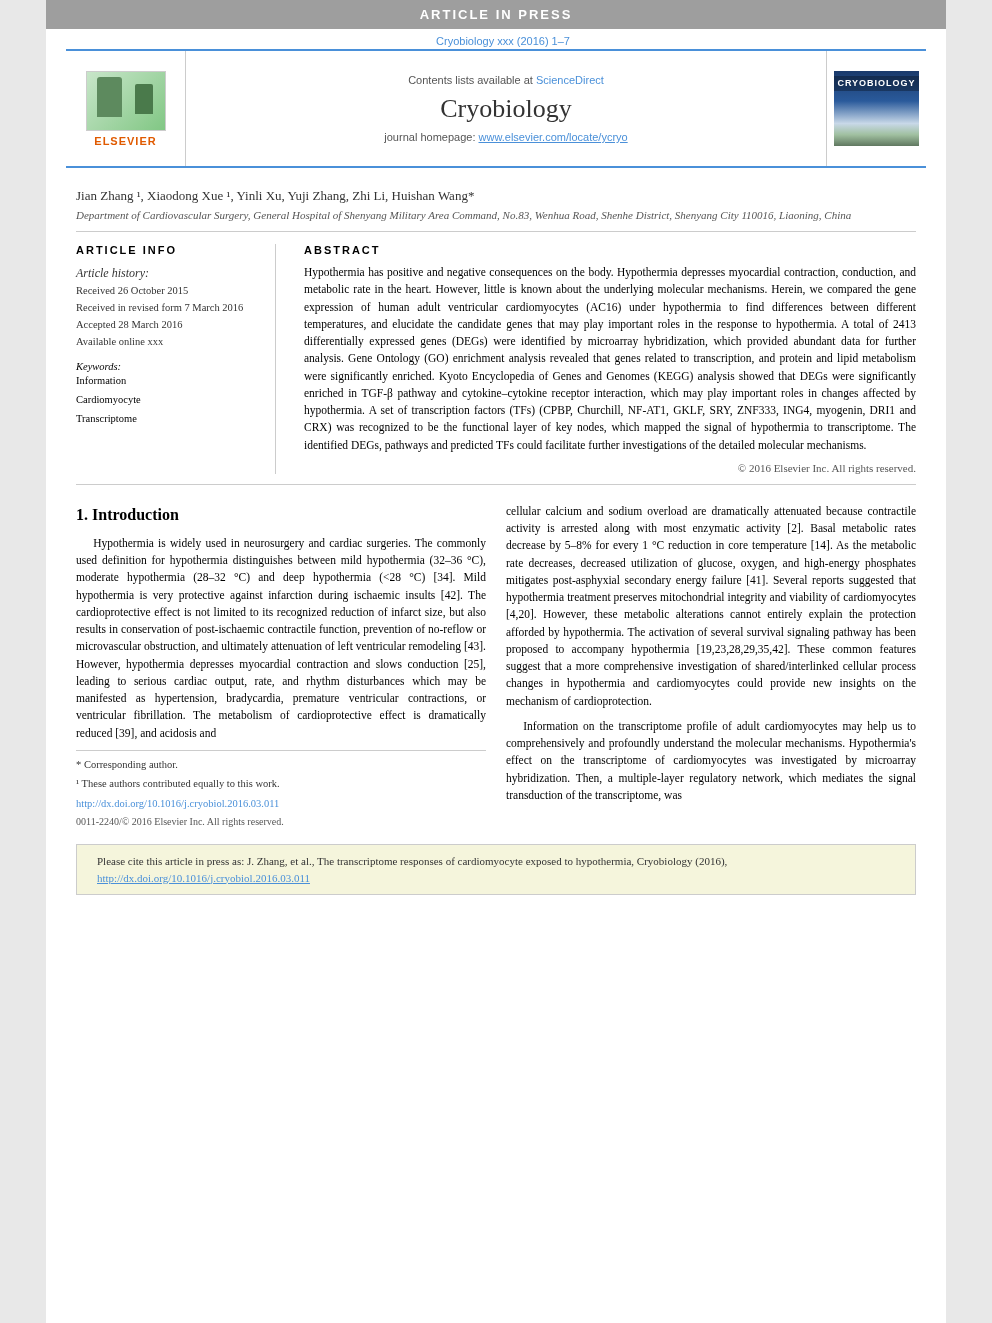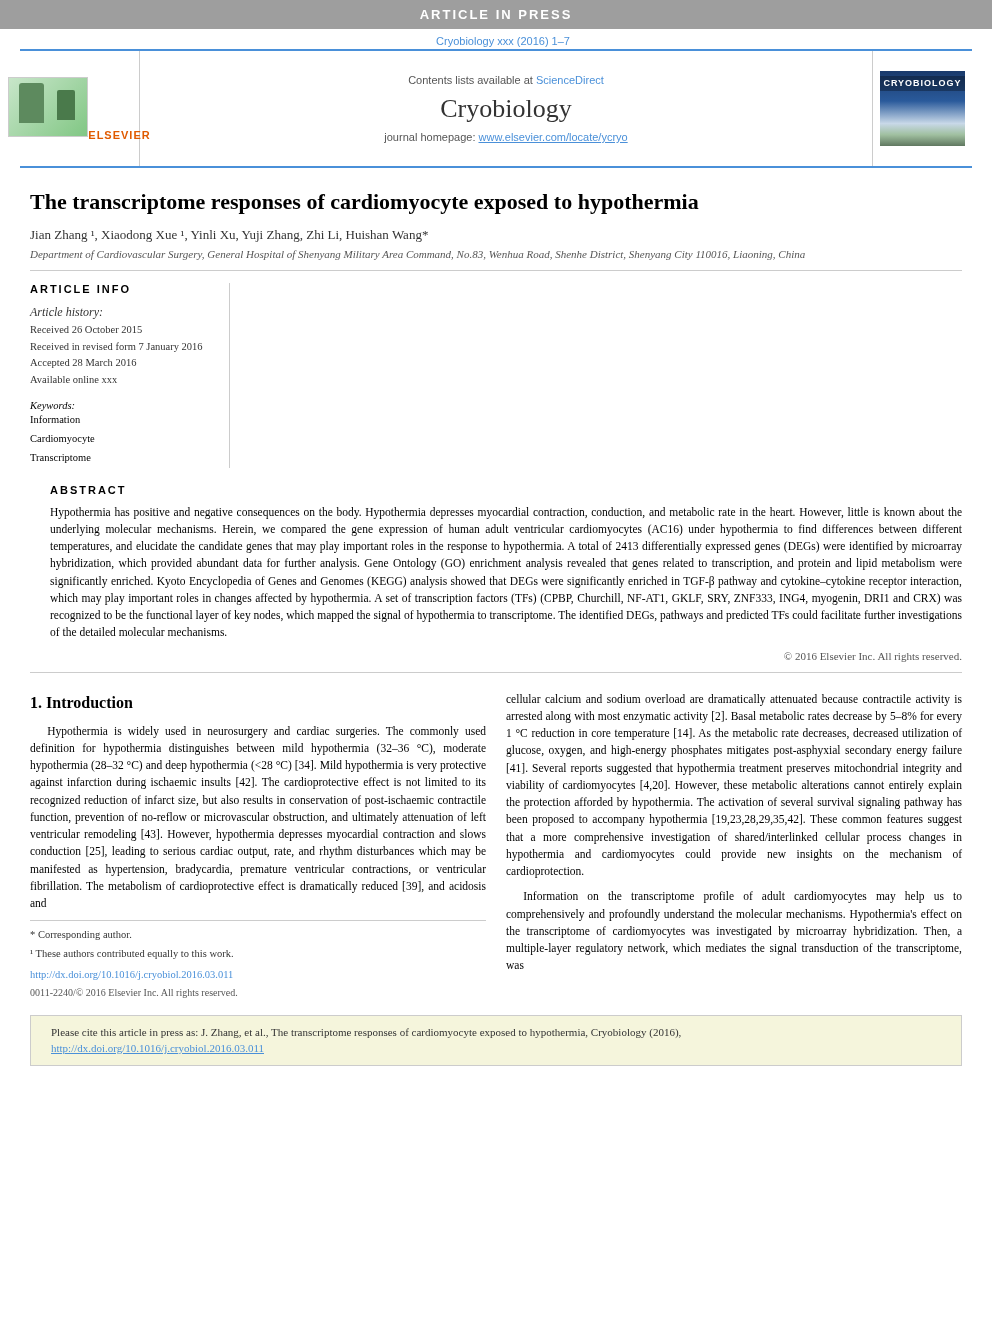--- a/index.html
+++ b/index.html
@@ -5,21 +5,21 @@
     * { margin: 0; padding: 0; box-sizing: border-box; }
     body {
       font-family: "Times New Roman", Times, serif;
       font-size: 13px;
       background: #e8e8e8;
       display: flex;
       justify-content: center;
       padding: 0;
     }
     .page {
-      width: 992px;
+      width: 900px;
       min-height: 1323px;
       background: #fff;
       position: relative;
       display: flex;
       flex-direction: column;
     }
     
     .article-in-press-banner {
       background: #9e9e9e;
       text-align: center;
@@ -50,22 +50,22 @@
       width: 120px;
       min-width: 120px;
       display: flex;
       align-items: center;
       justify-content: center;
       border-right: 1px solid #ccc;
       padding: 8px;
     }
     .elsevier-logo {
       display: flex;
-      flex-direction: row;
-      align-items: flex-end;
+      flex-direction: column;
+      align-items: center;
     }
     .elsevier-logo .logo-img {
       width: 80px;
       height: 60px;
       background: linear-gradient(135deg, #c8e6c9 0%, #a5d6a7 50%, #81c784 100%);
       border: 1px solid #ccc;
       display: flex;
       align-items: flex-end;
       justify-content: center;
       margin-bottom: 4px;
@@ -184,25 +184,24 @@
     }
     .affiliation {
       font-size: 11px;
       font-style: italic;
       color: #555;
       margin-top: 4px;
     }
     
     .article-body {
       display: flex;
-      gap: 16px;
+      gap: 8px;
       margin-top: 12px;
       border-bottom: 1px solid #ccc;
       padding-bottom: 10px;
-      flex-direction: column;
     }
     .article-info-col {
       width: 200px;
       min-width: 200px;
       border-right: 1px solid #ccc;
       padding-right: 15px;
       font-size: 11px;
     }
     .col-heading {
       font-family: Arial, sans-serif;
@@ -349,34 +348,33 @@
     <div class="header-right">
       <div class="cryo-logo">
         <span class="cryo-logo-text">CRYOBIOLOGY</span>
       </div>
     </div>
   </div>
 
   <div class="article-content">
 
     <div class="article-title-section">
-      <div class="article-title">The transcriptome responses of cardiomyocyte exposed to hypothermia</div>
       <div class="authors-line">
         <span>Jian Zhang ¹, Xiaodong Xue ¹, Yinli Xu, Yuji Zhang, Zhi Li, Huishan Wang*</span>
       </div>
       <div class="affiliation">Department of Cardiovascular Surgery, General Hospital of Shenyang Military Area Command, No.83, Wenhua Road, Shenhe District, Shenyang City 110016, Liaoning, China</div>
     </div>
 
     <div class="article-body">
       <div class="article-info-col">
         <div class="col-heading">ARTICLE INFO</div>
         <div class="article-history">
           <p><label>Article history:</label></p>
           <p>Received 26 October 2015</p>
-          <p>Received in revised form 7 January 2016</p>
+          <p>Received in revised form 7 March 2016</p>
           <p>Accepted 28 March 2016</p>
           <p>Available online xxx</p>
         </div>
         <div class="keywords-section">
           <p><span class="kw-label">Keywords:</span></p>
           <div class="kw-items">
             <div>Information</div>
             <div>Cardiomyocyte</div>
             <div>Transcriptome</div>
           </div>

